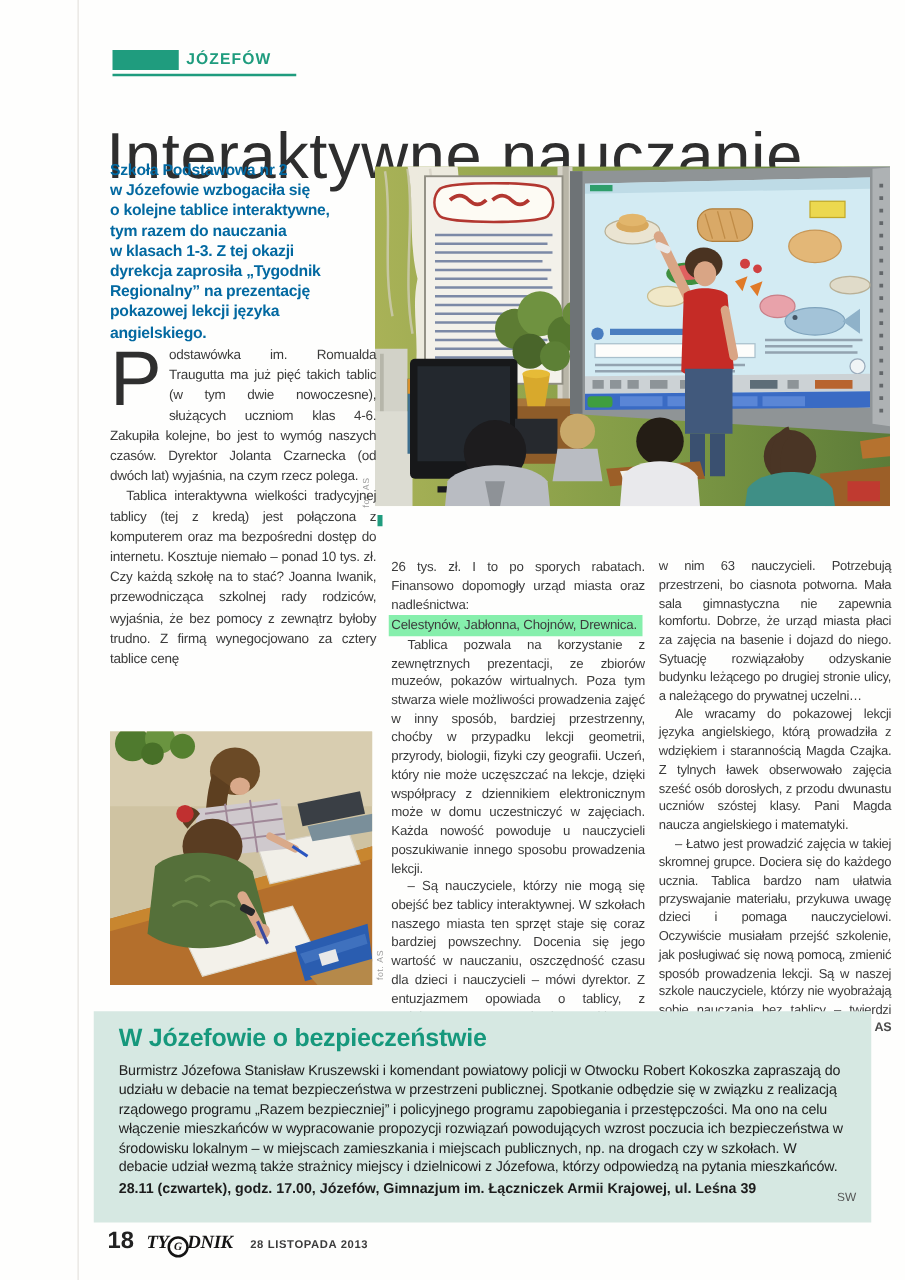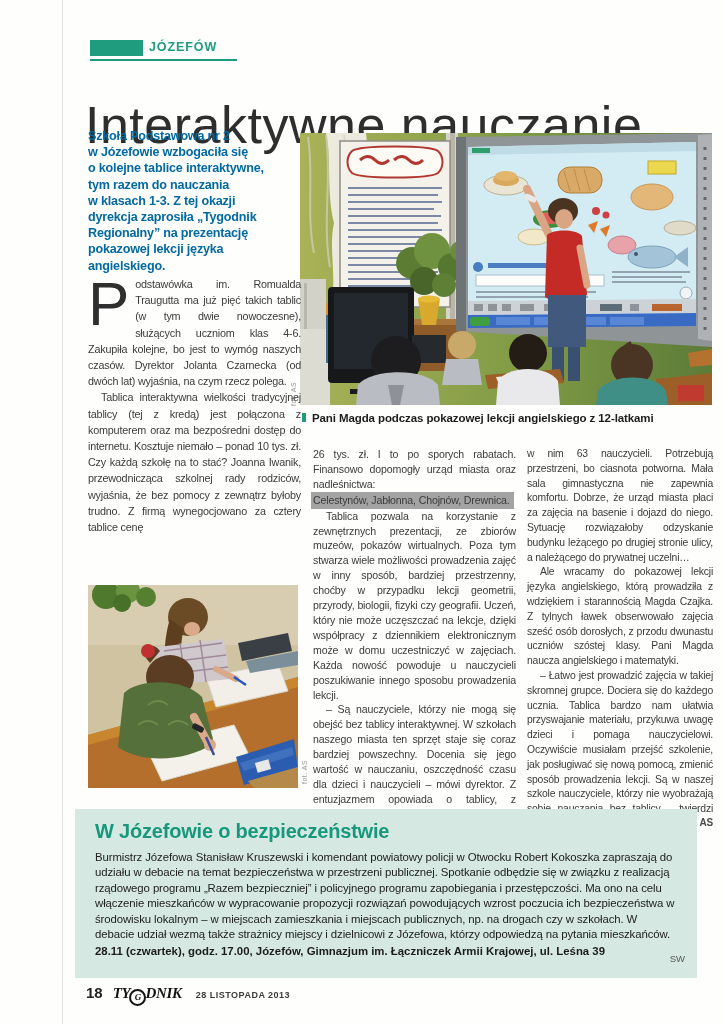--- a/index.html
+++ b/index.html
@@ -34,35 +34,35 @@
   .bullet{display:inline-block;width:4px;height:9px;background:#1f9c7e;margin-right:6px;}
 
   
   .col{position:absolute;text-align:justify;color:#3b3b3b;}
   .col p{margin:0;}
   .ind{text-indent:13px;}
   .col1{left:88px;top:276px;width:213px;font-size:10.8px;line-height:16.2px;letter-spacing:-.2px;}
   .col2{left:313px;top:447px;width:203px;font-size:10.6px;line-height:14.9px;letter-spacing:-.15px;}
   .col3{left:527px;top:447px;width:186px;font-size:10.4px;line-height:14.8px;letter-spacing:-.2px;}
   .dropcap{float:left;font-size:62px;line-height:50px;padding:3px 6px 0 0;color:#2f2f2f;}
-  .hl{display:inline-block;width:100%;background:#a3a3a3;padding:1px 0 1px 2px;margin-left:-2px;
+  .hl{display:inline-block;width:100%;background:#86efac;padding:1px 0 1px 2px;margin-left:-2px;
       box-sizing:border-box;}
   .as{position:absolute;right:0;bottom:1px;font-size:10px;font-weight:bold;color:#4a4a4a;}
 
   
   .info-box{position:absolute;left:75px;top:809px;width:622px;height:169px;background:#d6e8e2;
             box-sizing:border-box;padding:11px 18px 0 20px;z-index:5;}
   .box-title{margin:0 0 7px;font-size:20px;font-weight:bold;color:#16987c;letter-spacing:-.2px;}
   .box-body{margin:0;font-size:11.4px;line-height:15.4px;color:#212121;letter-spacing:-.1px;}
   .box-event{margin:2px 0 0;font-size:11.4px;line-height:15.4px;font-weight:bold;color:#1c1c1c;}
   .box-byline{position:absolute;right:12px;bottom:14px;font-size:9.5px;color:#555;}
 
   
   .footer{position:absolute;left:86px;top:958px;display:flex;align-items:baseline;z-index:6;}
-  .pagenum{font-size:15px;font-weight:bold;color:#222;}
+  .pagenum{font-size:19px;font-weight:bold;color:#222;}
   .logo{font-family:"Liberation Serif",serif;font-weight:bold;font-size:15px;letter-spacing:-.3px;
         color:#141414;margin-left:10px;font-style:italic;}
   .logo-g{display:inline-block;width:13px;height:13px;border:2px solid #141414;border-radius:50%;
           font-size:9px;line-height:12px;text-align:center;vertical-align:-2px;margin:0 -1px;}
   .date{font-size:9px;font-weight:bold;letter-spacing:.5px;color:#3c3c3c;margin-left:14px;margin-top:32px;}
 </style>
 </head>
 <body>
 
 <div class="page">
@@ -234,21 +234,21 @@
         <path d="M198,248 C208,232 248,232 258,248 L260,272 L196,272 Z" fill="#e9e9ec"></path>
         <circle cx="332" cy="232" r="21" fill="#4a3525"></circle>
         <path d="M332,212 C320,216 318,240 322,252" fill="none" stroke="#4a3525" stroke-width="8"></path>
         <path d="M298,258 C310,240 356,240 366,258 L368,272 L296,272 Z" fill="#3f8f86"></path>
       </g>
     </svg>
   </div>
   <div class="vcredit credit-1">fot. AS</div>
 
   <div class="caption">
-    <span class="bullet"></span><span>Pani Magda podczas pokazowej lekcji angielskiego z 12-latkami</span>
+    <span class="bullet"></span>
   </div>
 
   <div class="col col1">
     <p><span class="dropcap">P</span><span>odstawówka im. Romualda Traugutta ma już pięć takich tablic (w tym dwie nowoczesne), służących uczniom klas 4-6. Zakupiła kolejne, bo jest to wymóg naszych czasów. Dyrektor Jolanta Czarnecka (od dwóch lat) wyjaśnia, na czym rzecz polega.</span></p>
     <p class="ind">Tablica interaktywna wielkości tradycyjnej tablicy (tej z kredą) jest połączona z komputerem oraz ma bezpośredni dostęp do internetu. Kosztuje niemało – ponad 10 tys. zł. Czy każdą szkołę na to stać? Joanna Iwanik, przewodnicząca szkolnej rady rodziców, wyjaśnia, że bez pomocy z zewnątrz byłoby trudno. Z firmą wynegocjowano za cztery tablice cenę</p>
   </div>
 
   <div class="photo2">
     <svg viewBox="0 0 210 203" preserveAspectRatio="none">
       <rect width="210" height="203" fill="#cfc3a2"></rect>

